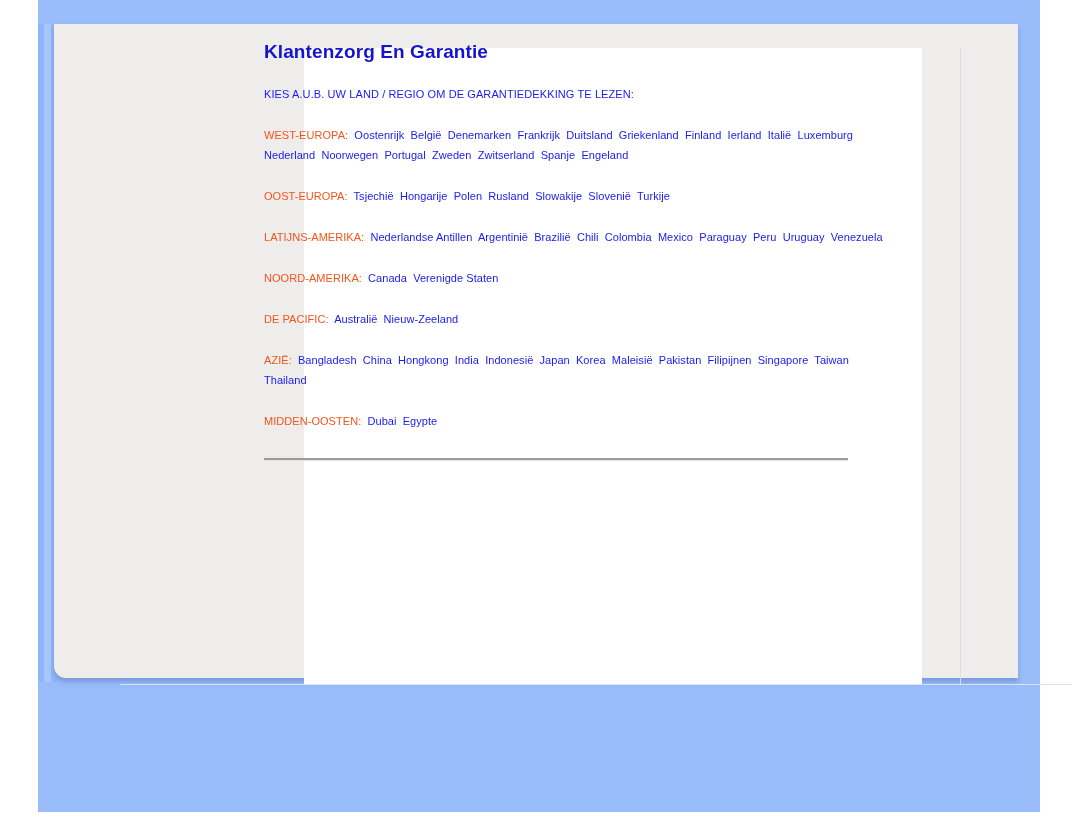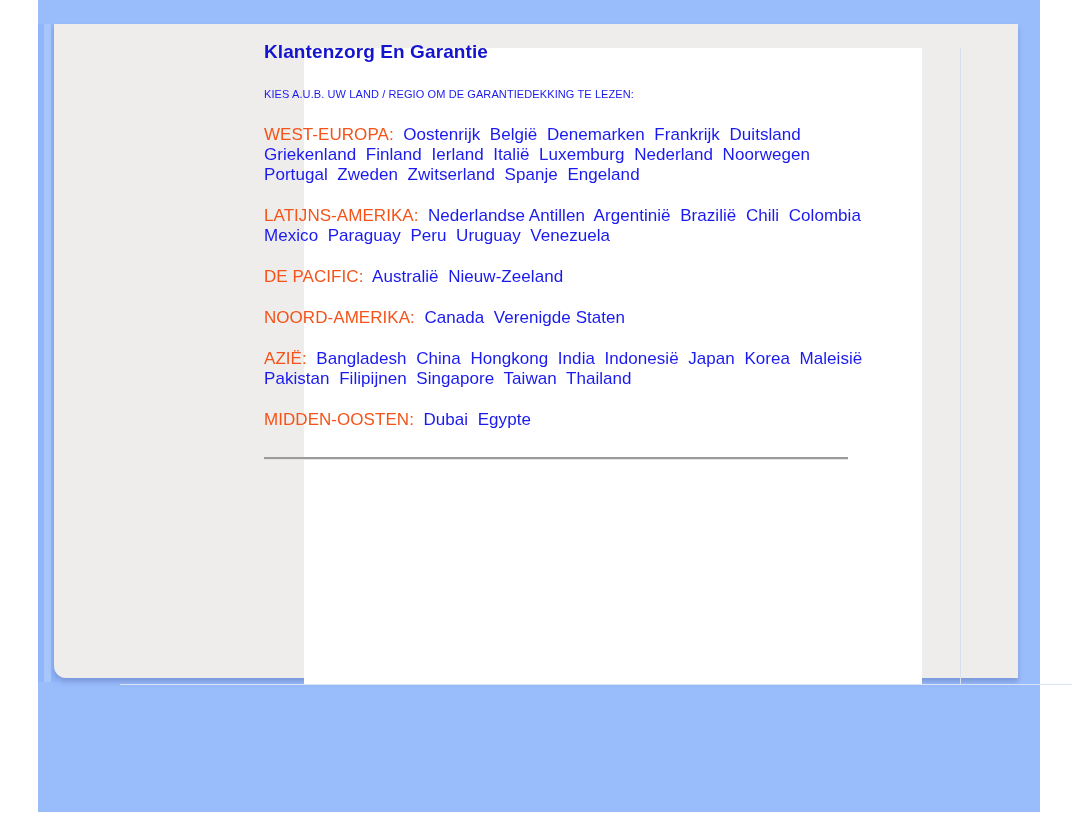--- a/index.html
+++ b/index.html
@@ -116,21 +116,21 @@
     padding: 0;
     font-size: 11px;
     color: #1a1aee;
     line-height: 19px;
     margin-top: 21px;
     letter-spacing: 0.1px;
   }
 
   .region-block {
     margin-top: 21px;
-    font-size: 17px;
+    font-size: 11px;
     line-height: 20px;
     color: #1a1aee;
     letter-spacing: 0.05px;
     white-space: normal;
   }
 
   .region-label {
     color: #f4541a;
     white-space: nowrap;
   }
@@ -164,23 +164,24 @@
   </div>
 
   <div class="content">
 
     <h1 class="page-title">Klantenzorg En Garantie</h1>
 
     <p class="intro">KIES A.U.B. UW LAND / REGIO OM DE GARANTIEDEKKING TE LEZEN:</p>
 
     <div id="region-list">
         <div class="region-block"><span class="region-label">WEST-EUROPA:</span>&nbsp; <span class="country">Oostenrijk</span>&nbsp; <span class="country">België</span>&nbsp; <span class="country">Denemarken</span>&nbsp; <span class="country">Frankrijk</span>&nbsp; <span class="country">Duitsland</span>&nbsp; <span class="country">Griekenland</span>&nbsp; <span class="country">Finland</span>&nbsp; <span class="country">Ierland</span>&nbsp; <span class="country">Italië</span>&nbsp; <span class="country">Luxemburg</span>&nbsp; <span class="country">Nederland</span>&nbsp; <span class="country">Noorwegen</span>&nbsp; <span class="country">Portugal</span>&nbsp; <span class="country">Zweden</span>&nbsp; <span class="country">Zwitserland</span>&nbsp; <span class="country">Spanje</span>&nbsp; <span class="country">Engeland</span></div>
+        <div class="region-block"><span class="region-label">OOST-EUROPA:</span>&nbsp; <span class="country">Tsjechië</span>&nbsp; <span class="country">Hongarije</span>&nbsp; <span class="country">Polen</span>&nbsp; <span class="country">Rusland</span>&nbsp; <span class="country">Slowakije</span>&nbsp; <span class="country">Slovenië</span>&nbsp; <span class="country">Turkije</span></div>
         <div class="region-block"><span class="region-label">LATIJNS-AMERIKA:</span>&nbsp; <span class="country">Nederlandse Antillen</span>&nbsp; <span class="country">Argentinië</span>&nbsp; <span class="country">Brazilië</span>&nbsp; <span class="country">Chili</span>&nbsp; <span class="country">Colombia</span>&nbsp; <span class="country">Mexico</span>&nbsp; <span class="country">Paraguay</span>&nbsp; <span class="country">Peru</span>&nbsp; <span class="country">Uruguay</span>&nbsp; <span class="country">Venezuela</span></div>
+        <div class="region-block"><span class="region-label">NOORD-AMERIKA:</span>&nbsp; <span class="country">Canada</span>&nbsp; <span class="country">Verenigde Staten</span></div>
         <div class="region-block"><span class="region-label">DE PACIFIC:</span>&nbsp; <span class="country">Australië</span>&nbsp; <span class="country">Nieuw-Zeeland</span></div>
-        <div class="region-block"><span class="region-label">NOORD-AMERIKA:</span>&nbsp; <span class="country">Canada</span>&nbsp; <span class="country">Verenigde Staten</span></div>
         <div class="region-block"><span class="region-label">AZIË:</span>&nbsp; <span class="country">Bangladesh</span>&nbsp; <span class="country">China</span>&nbsp; <span class="country">Hongkong</span>&nbsp; <span class="country">India</span>&nbsp; <span class="country">Indonesië</span>&nbsp; <span class="country">Japan</span>&nbsp; <span class="country">Korea</span>&nbsp; <span class="country">Maleisië</span>&nbsp; <span class="country">Pakistan</span>&nbsp; <span class="country">Filipijnen</span>&nbsp; <span class="country">Singapore</span>&nbsp; <span class="country">Taiwan</span>&nbsp; <span class="country">Thailand</span></div>
         <div class="region-block"><span class="region-label">MIDDEN-OOSTEN:</span>&nbsp; <span class="country">Dubai</span>&nbsp; <span class="country">Egypte</span></div>
       </div>
 
     <div class="divider"></div>
   </div>
 
 </div>
 
 </body></html>

